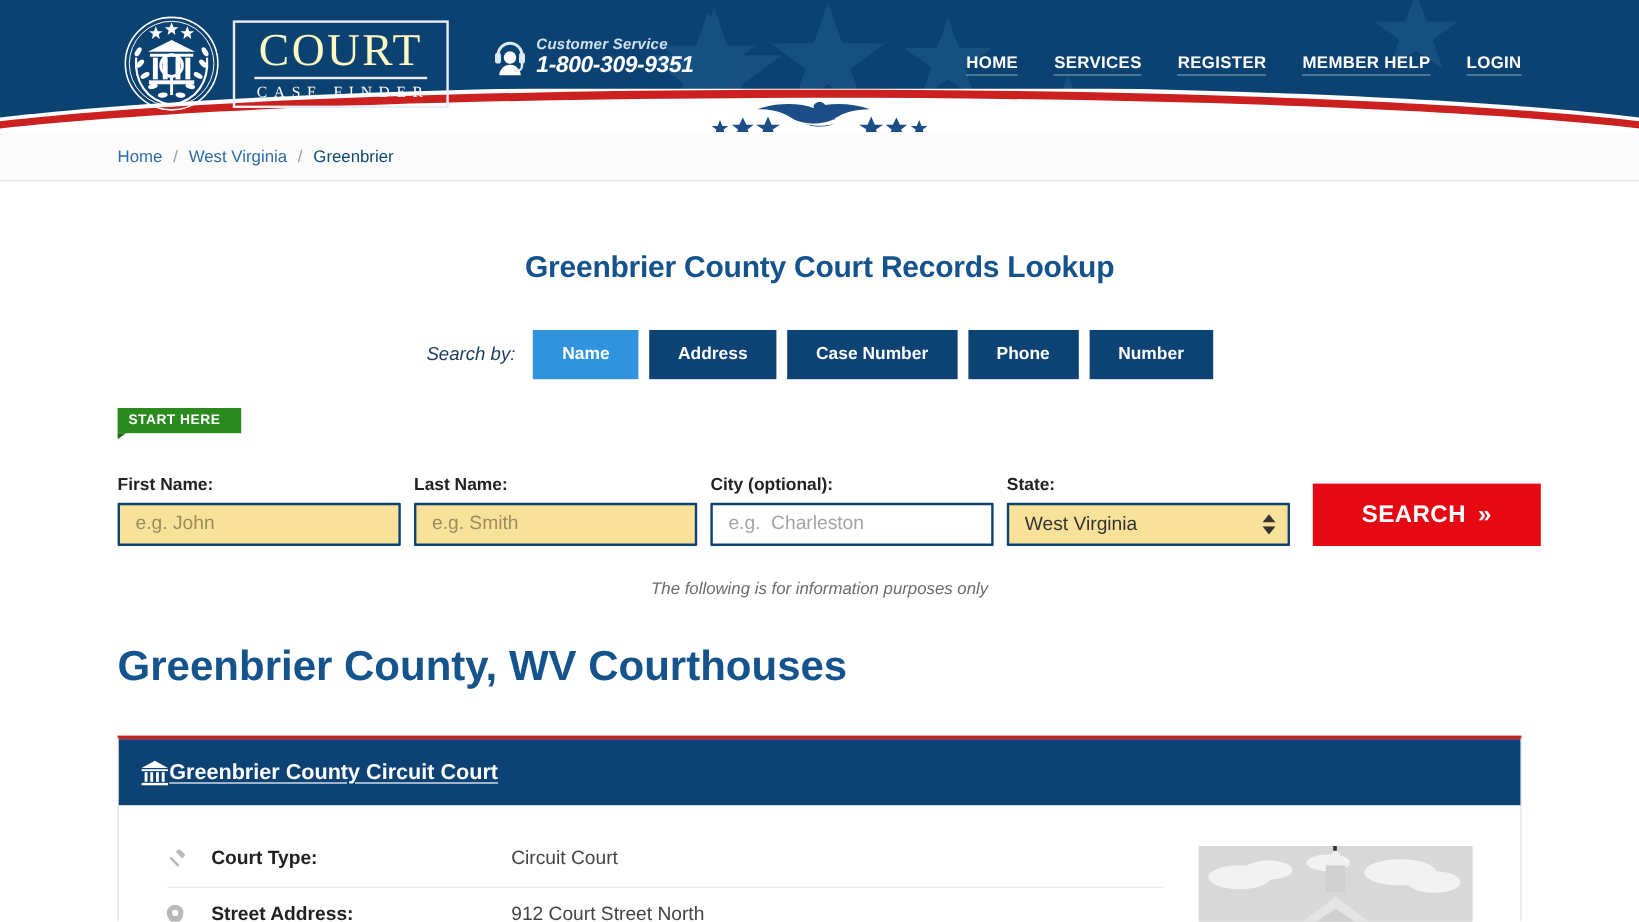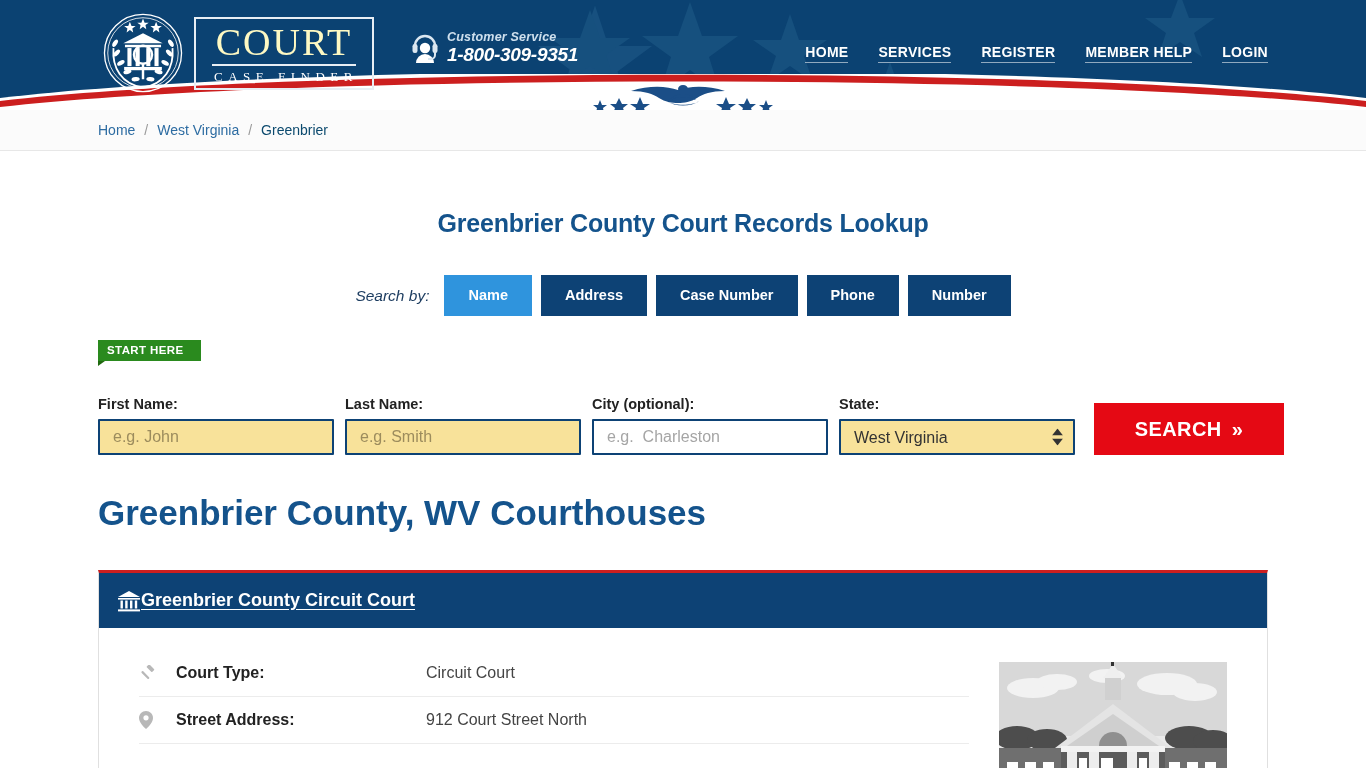--- a/index.html
+++ b/index.html
@@ -344,20 +344,21 @@
         </div>
       </div>
 
       <button class="btn-search">
         <span>SEARCH</span>
         <span class="chev">»</span>
       </button>
     </div>
   </div>
 
+  <div class="disclaimer">The following is for information purposes only</div>
 
   <h2 class="sub">Greenbrier County, WV Courthouses</h2>
 
   <div class="card">
     <div class="card-head">
       <svg width="24" height="24" viewBox="0 0 24 24">
         <polygon points="12,2 23,8 1,8" fill="#ffffff"></polygon>
         <rect x="1" y="9" width="22" height="1.6" fill="#ffffff"></rect>
         <rect x="3.5" y="11.5" width="2.4" height="8" fill="#ffffff"></rect>
         <rect x="8.2" y="11.5" width="2.4" height="8" fill="#ffffff"></rect>

